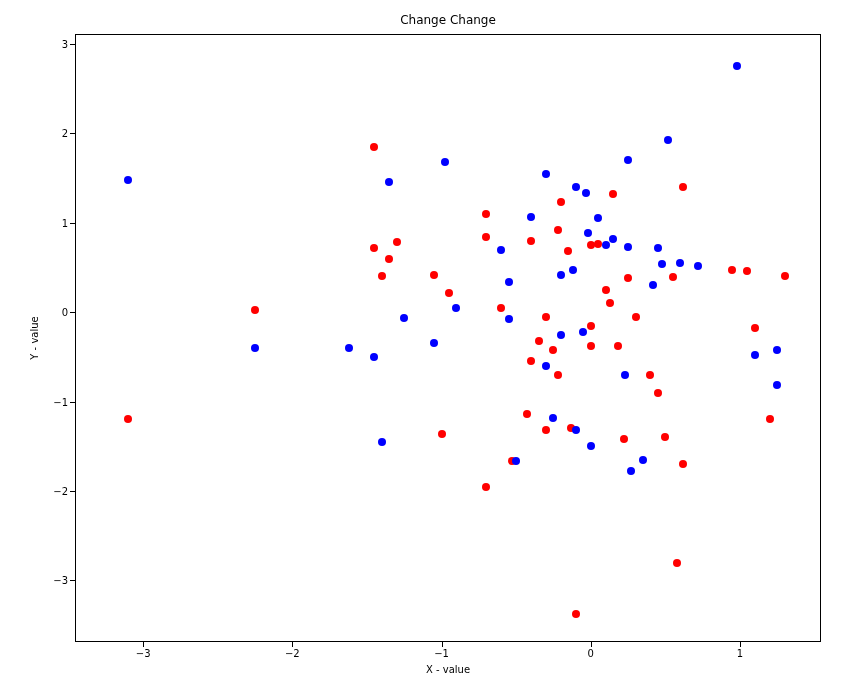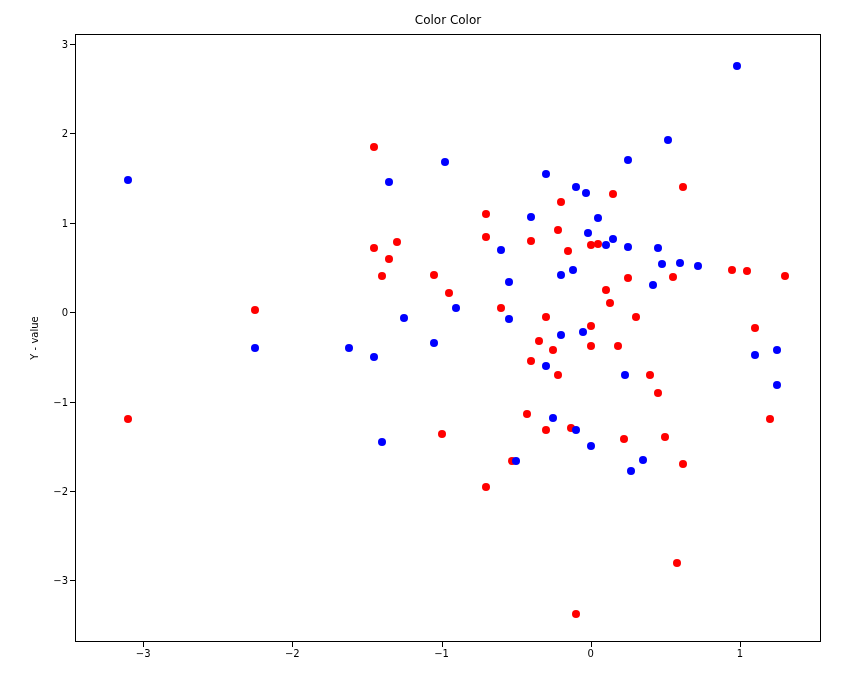--- a/index.html
+++ b/index.html
@@ -87,21 +87,22 @@
     border-radius: 50%;
   }
   .red  { background: #ff0000; }
   .blue { background: #0000ff; }
 </style>
 </head>
 <body>
 
 <div class="figure">
   <div id="axes" class="axes" style="left: 75px; top: 34px; width: 746px; height: 608px;">
-    <div class="title">Color Color</div>
+    <div class="title">Change Change</div>
+    <div class="xlabel">X - value</div>
     <div class="ylabel">
       <span style="display:inline-block; transform: translateX(-50%);">Y - value</span>
     </div>
   <div class="tick-x" style="left: 67.14px;"></div>
       <div class="tick-x-lab" style="left: 67.14px;">−3</div>
       <div class="tick-x" style="left: 216.34px;"></div>
       <div class="tick-x-lab" style="left: 216.34px;">−2</div>
       <div class="tick-x" style="left: 365.54px;"></div>
       <div class="tick-x-lab" style="left: 365.54px;">−1</div>
       <div class="tick-x" style="left: 514.74px;"></div>

